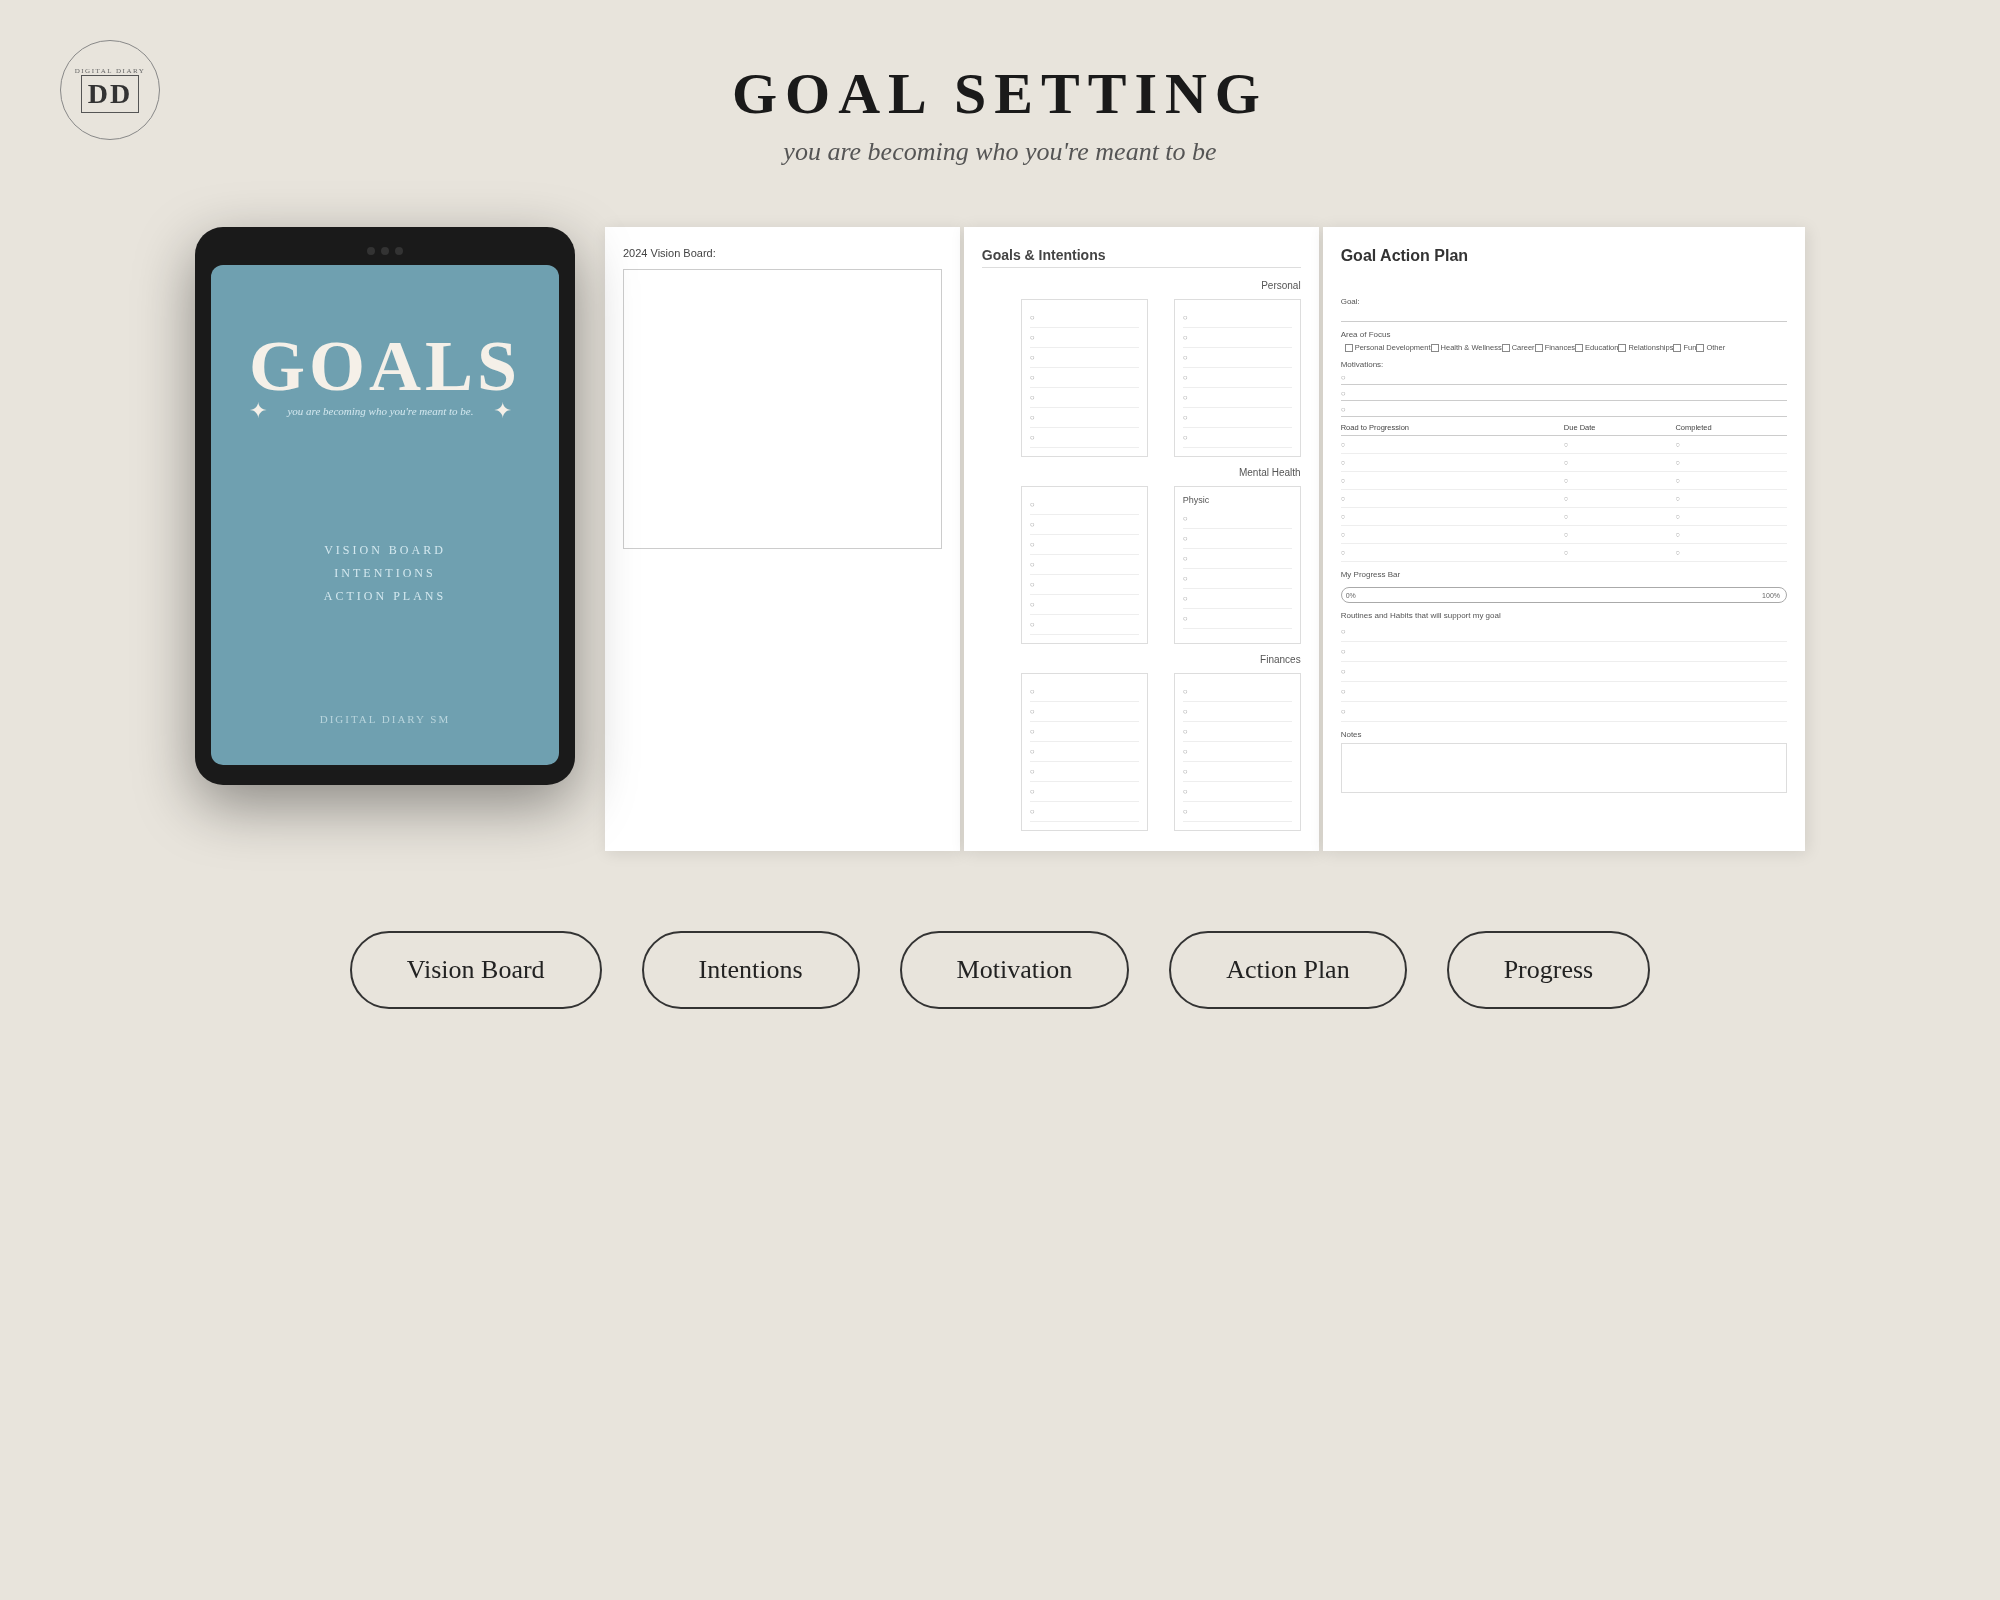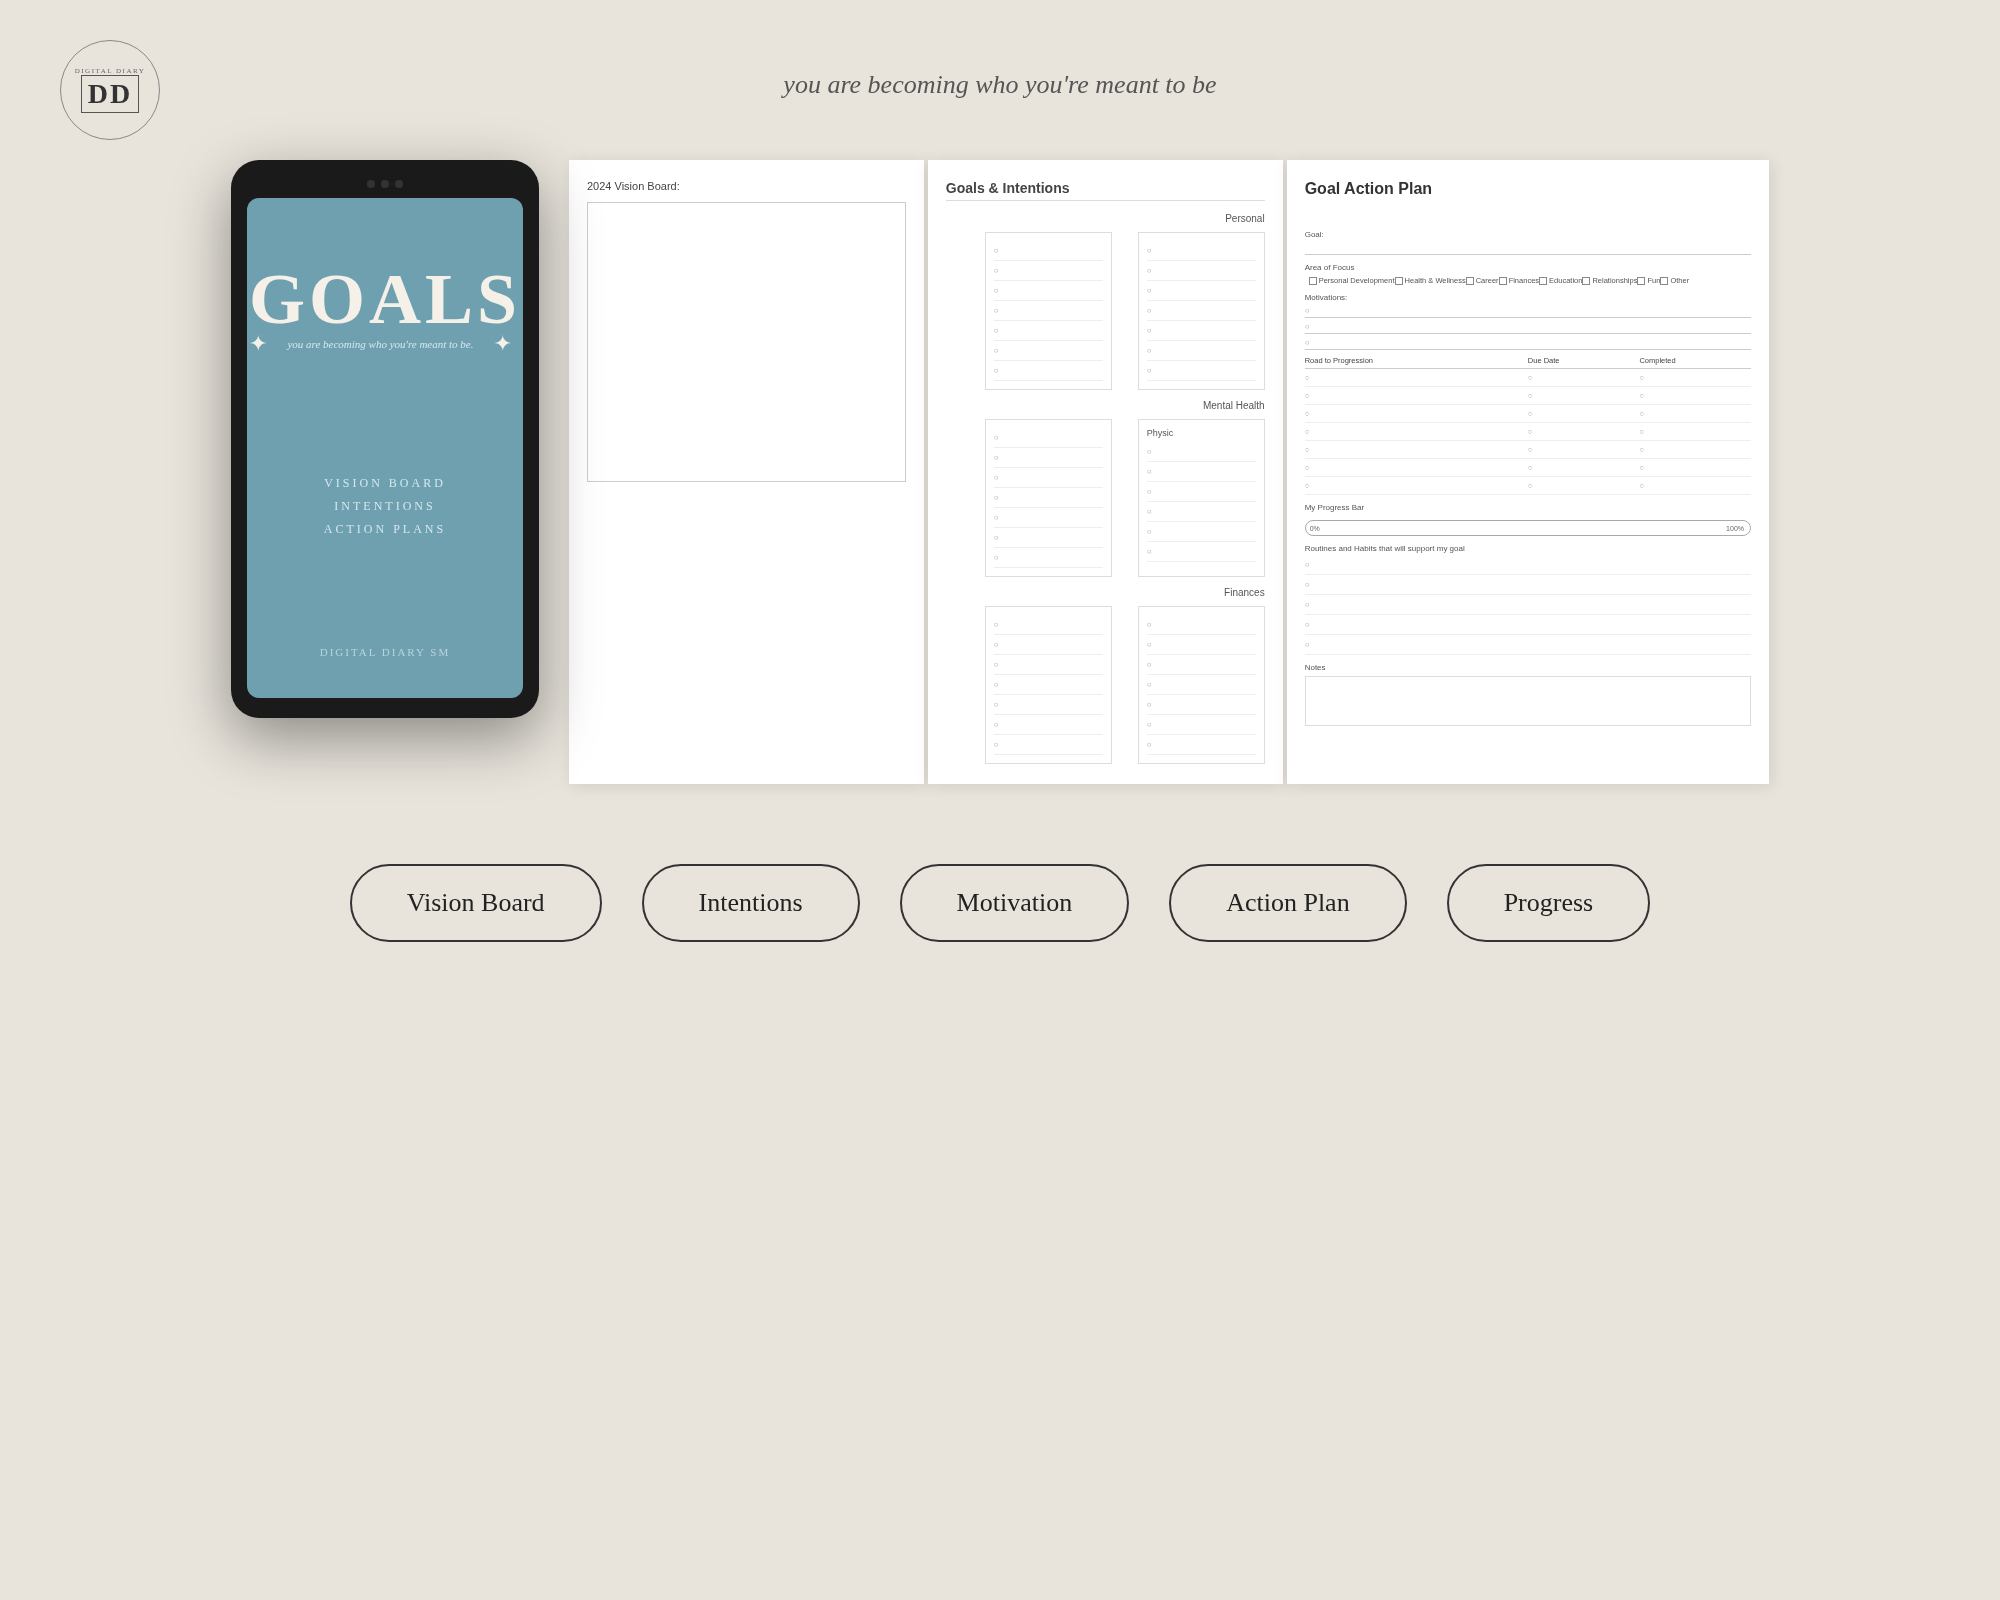--- a/index.html
+++ b/index.html
@@ -67,21 +67,21 @@
       display: flex;
       justify-content: center;
       align-items: flex-start;
       padding: 20px 60px;
       gap: 30px;
     }
 
     
     .tablet-container {
       position: relative;
-      width: 308px;
+      width: 380px;
       flex-shrink: 0;
     }
     .tablet {
       background: #1a1a1a;
       border-radius: 28px;
       padding: 20px 16px;
       box-shadow: 0 20px 60px rgba(0,0,0,0.4);
       position: relative;
     }
     .tablet-camera-bar {
@@ -336,20 +336,21 @@
   </style>
 </head>
 <body>
 
 <div class="logo">
   <span class="logo-text-small" style="font-size:7px;letter-spacing:1.5px;color:#666;text-align:center;">DIGITAL DIARY</span>
   <span class="logo-dd">DD</span>
 </div>
 
 <div class="header">
+  <div class="header-title">GOAL SETTING</div>
   <div class="header-subtitle">you are becoming who you're meant to be</div>
 </div>
 
 <div class="main-content">
 
   <div class="tablet-container">
     <div class="tablet">
       <div class="tablet-camera-bar">
         <div class="tablet-dot"></div>
         <div class="tablet-dot"></div>

